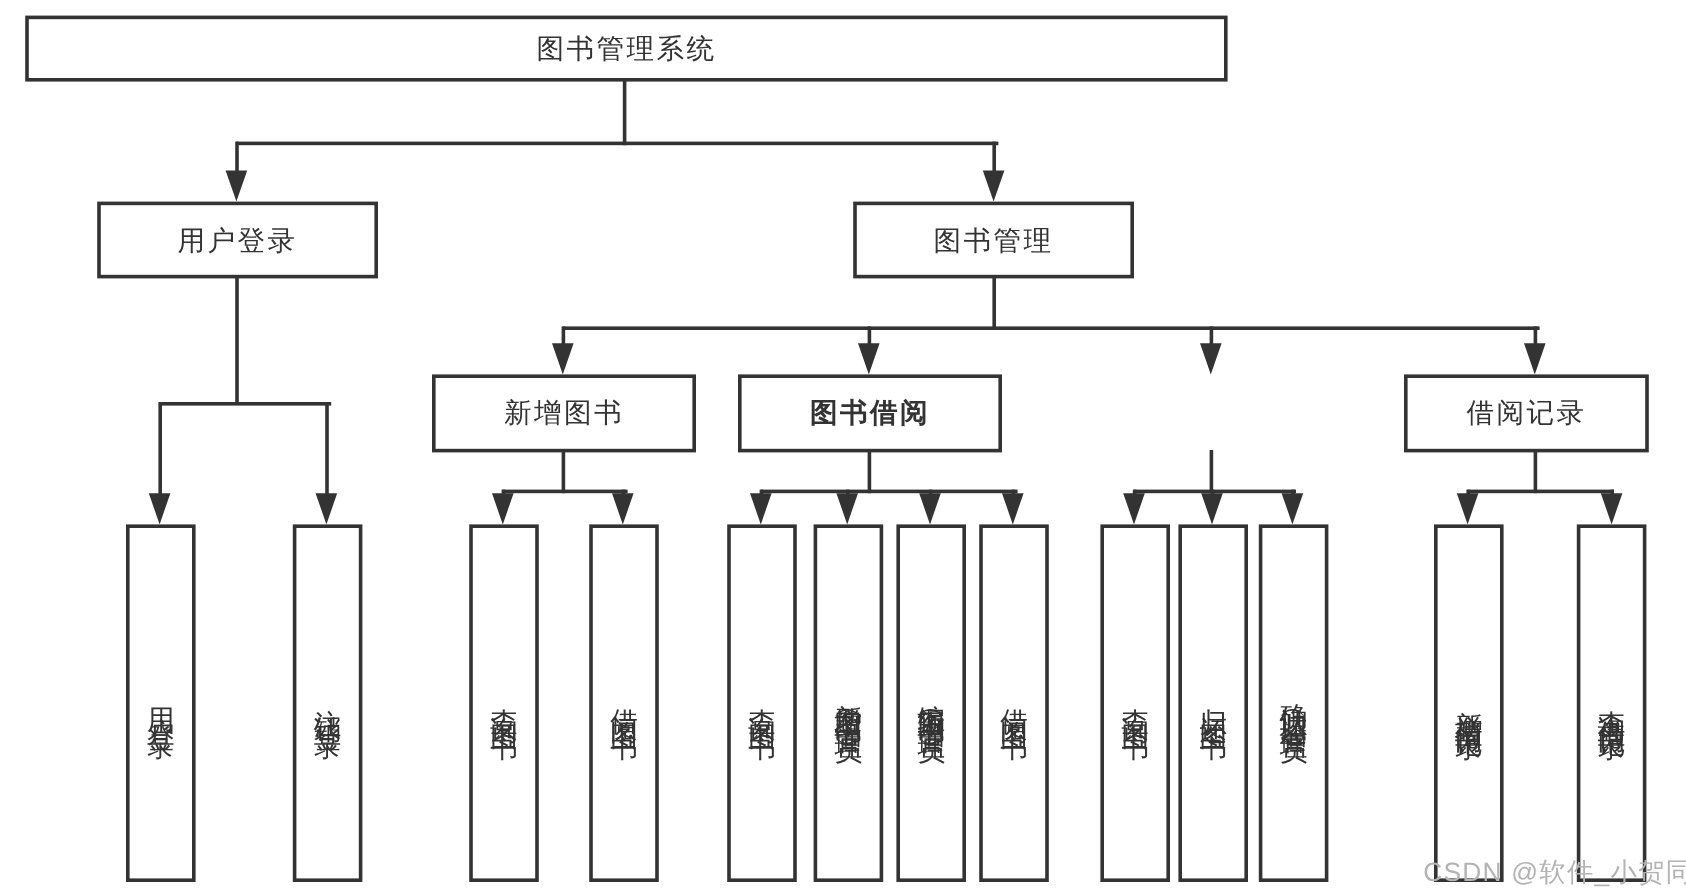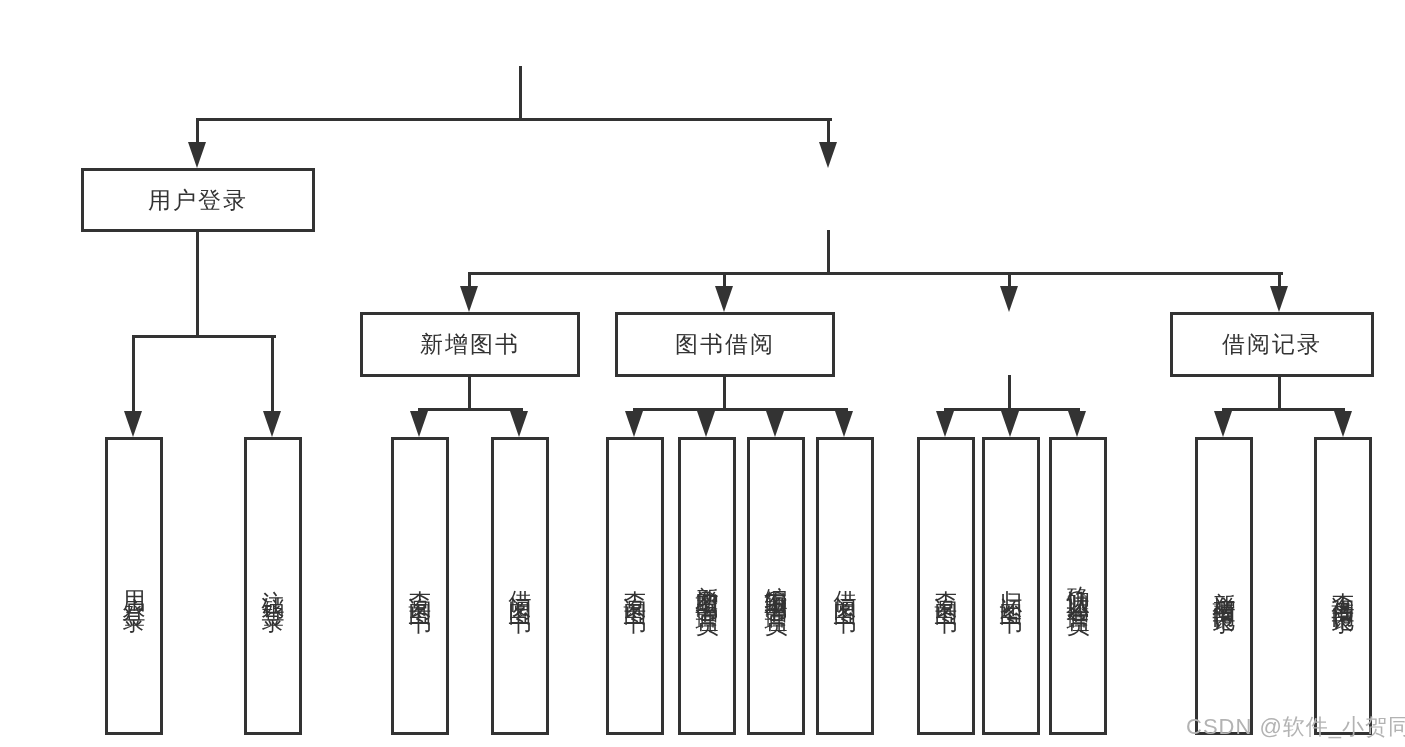--- a/index.html
+++ b/index.html
@@ -47,30 +47,32 @@
     letter-spacing: 1px;
     white-space: nowrap;
     z-index: 5;
   }
 </style>
 </head>
 <body>
 
 <div class="canvas">
 
+  <div class="box hlabel" style="left:21px; top:13px; width:1002px; height:55px;">图书管理系统</div>
 
   <div class="vl" style="left:519px; top:66px; height:55px;"></div>
   <div class="hl" style="left:197px; top:118px; width:635px;"></div>
 
   <div class="vl" style="left:196px; top:118px; height:30px;"></div>
   <div class="ar" style="left:188px; top:142px;"></div>
   <div class="vl" style="left:827px; top:118px; height:30px;"></div>
   <div class="ar" style="left:819px; top:142px;"></div>
 
   <div class="box hlabel" style="left:81px; top:168px; width:234px; height:64px;">用户登录</div>
+  <div class="box hlabel" style="left:711px; top:168px; width:234px; height:64px;">图书管理</div>
 
   <div class="vl" style="left:196px; top:230px; height:107px;"></div>
   <div class="hl" style="left:133px; top:335px; width:143px;"></div>
   <div class="vl" style="left:132px; top:335px; height:80px;"></div>
   <div class="ar" style="left:124px; top:411px;"></div>
   <div class="vl" style="left:271px; top:335px; height:80px;"></div>
   <div class="ar" style="left:263px; top:411px;"></div>
 
   <div class="box leaf" style="left:105px; top:437px; width:58px; height:298px;">用户登录</div>
   <div class="box leaf" style="left:244px; top:437px; width:58px; height:298px;">注销登录</div>
@@ -81,21 +83,21 @@
   <div class="vl" style="left:468px; top:272px; height:18px;"></div>
   <div class="ar" style="left:460px; top:286px;"></div>
   <div class="vl" style="left:723px; top:272px; height:18px;"></div>
   <div class="ar" style="left:715px; top:286px;"></div>
   <div class="vl" style="left:1008px; top:272px; height:18px;"></div>
   <div class="ar" style="left:1000px; top:286px;"></div>
   <div class="vl" style="left:1278px; top:272px; height:18px;"></div>
   <div class="ar" style="left:1270px; top:286px;"></div>
 
   <div class="box hlabel" style="left:360px; top:312px; width:220px; height:65px;">新增图书</div>
-  <div class="box hlabel" style="left:615px; top:312px; width:220px; height:65px;">图书借阅</div>
+  <div class="box hlabel" style="left:615px; top:312px; width:220px; height:65px;font-weight:bold;">图书借阅</div>
   <div class="box hlabel" style="left:1170px; top:312px; width:204px; height:65px;">借阅记录</div>
 
   <div class="vl" style="left:468px; top:375px; height:36px;"></div>
   <div class="hl" style="left:419px; top:408px; width:104px;"></div>
   <div class="vl" style="left:418px; top:408px; height:10px;"></div>
   <div class="ar" style="left:410px; top:411px;"></div>
   <div class="vl" style="left:518px; top:408px; height:10px;"></div>
   <div class="ar" style="left:510px; top:411px;"></div>
 
   <div class="box leaf" style="left:391px; top:437px; width:58px; height:298px;">查询图书</div>

